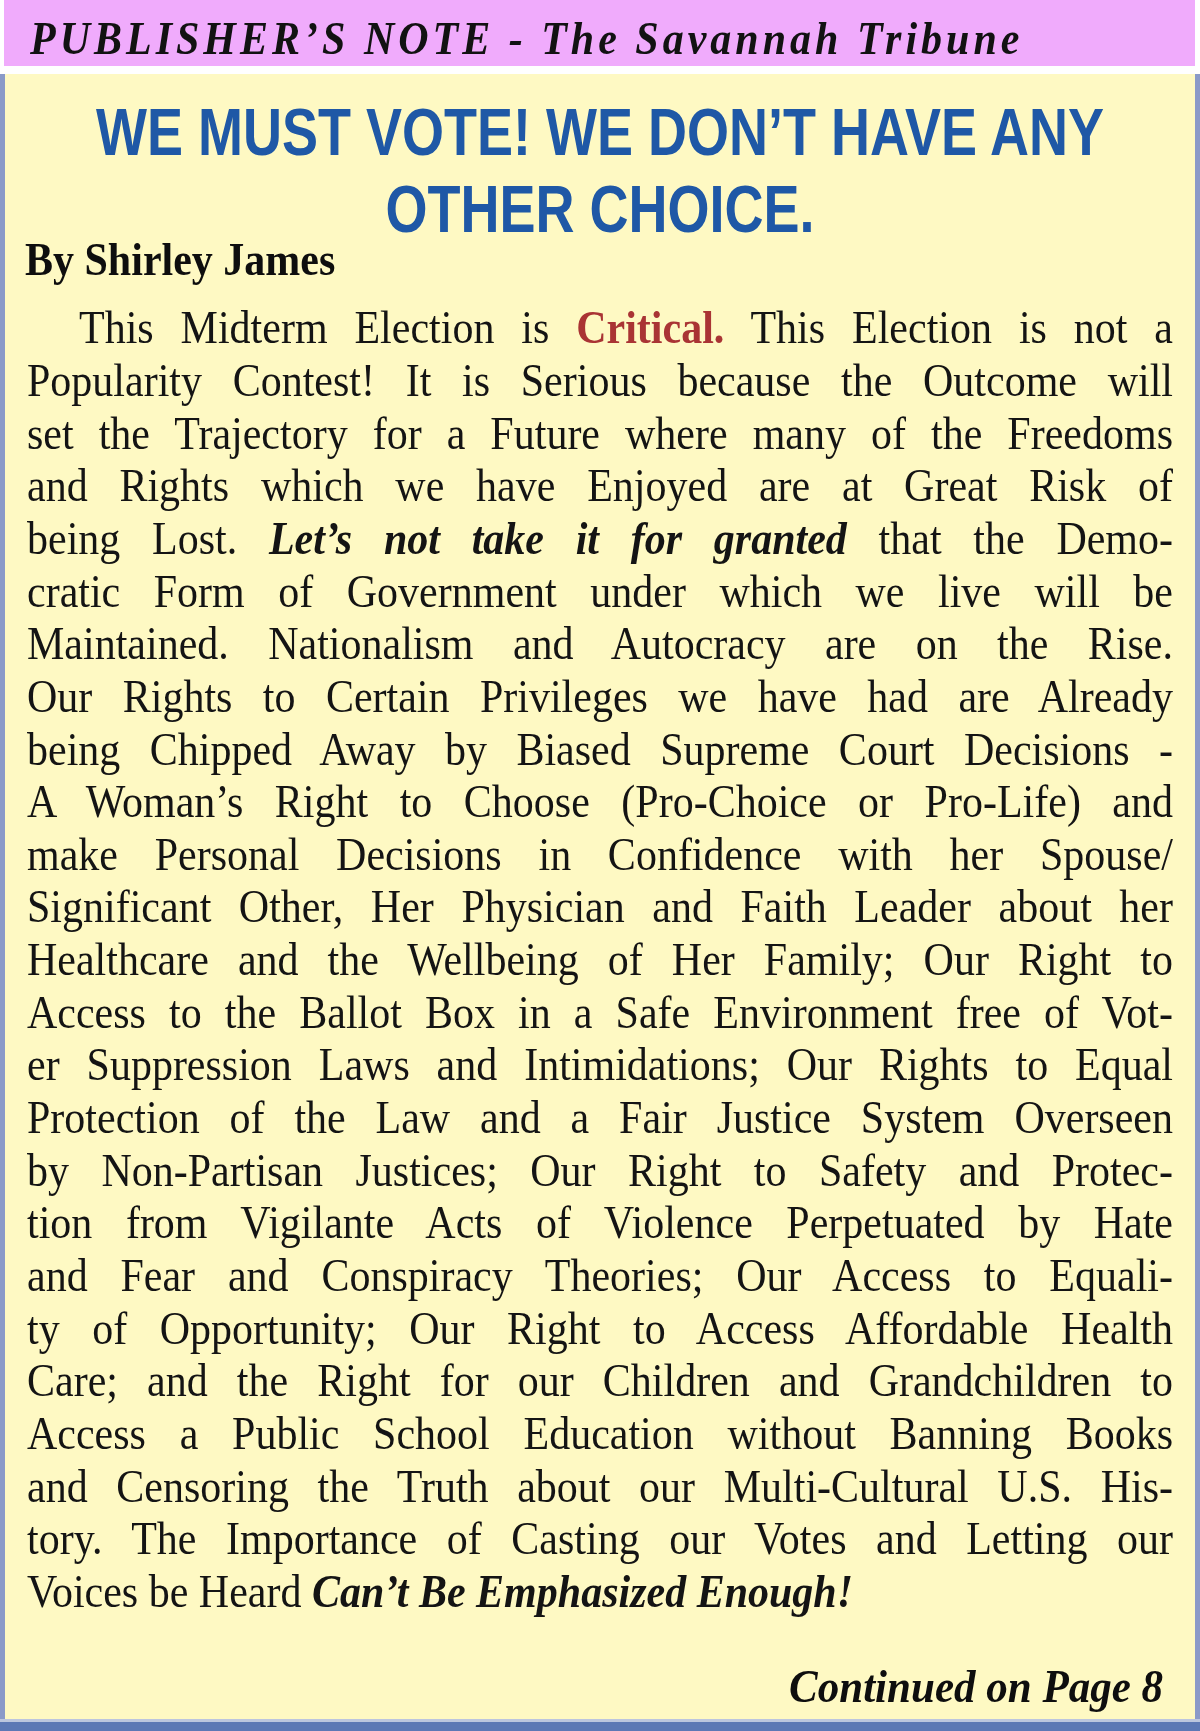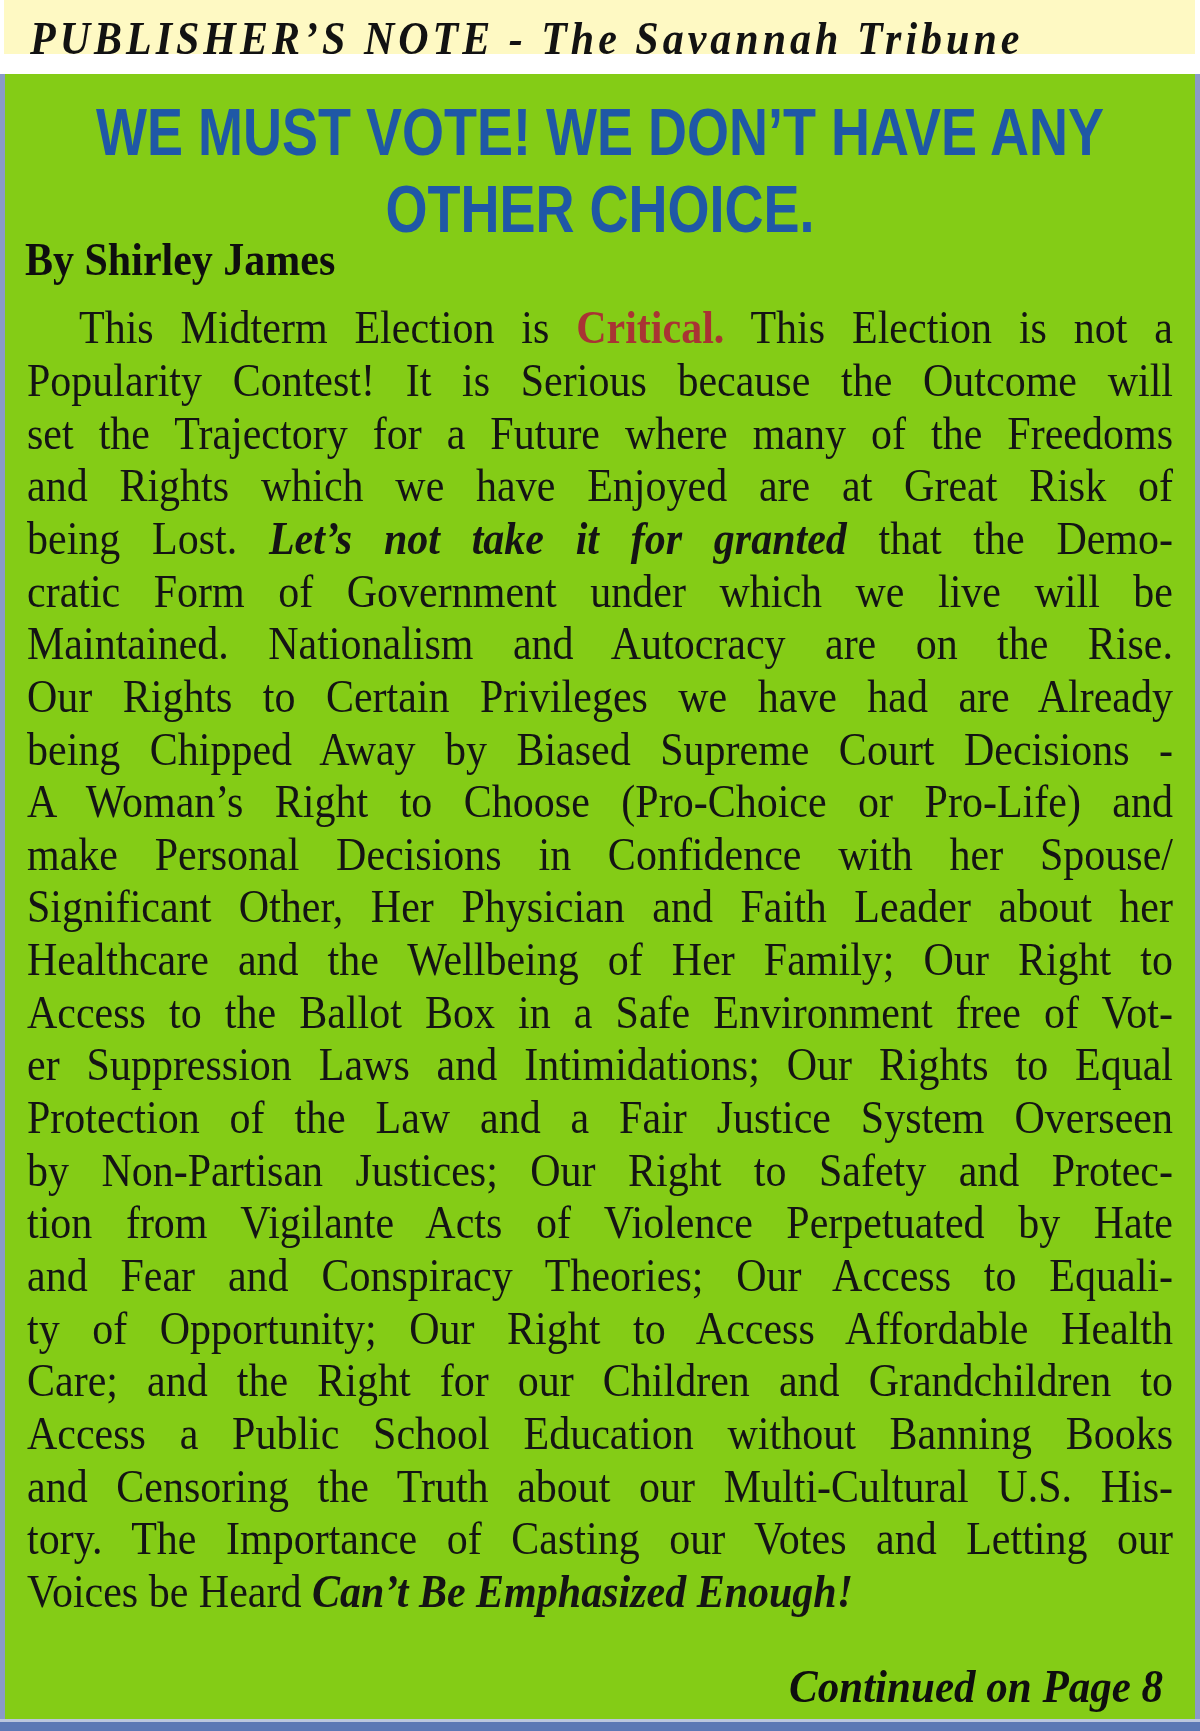--- a/index.html
+++ b/index.html
@@ -3,34 +3,34 @@
 <meta charset="utf-8">
 <style>
   html,body { margin:0; padding:0; background:#ffffff; }
   .page {
     position:relative; width:1200px; height:1731px; overflow:hidden;
     background:#ffffff; font-family:"Liberation Serif", serif;
   }
 
   
   .masthead {
-    position:absolute; top:0; left:4px; right:5px; height:54px;
-    background:#fef9c3;
+    position:absolute; top:0; left:4px; right:5px; height:66px;
+    background:#f0abfc;
   }
   .masthead-title {
     position:absolute; left:26px; top:6px; display:inline-block;
     font-family:"Liberation Serif", serif; font-weight:bold; font-style:italic;
     font-size:42px; line-height:58px; letter-spacing:4px; color:#121212;
     transform:scaleY(1.12); transform-origin:left top; white-space:nowrap;
   }
 
   
   .content {
     position:absolute; top:74px; left:0; right:0; bottom:12px;
-    background:#84cc16;
+    background:#fef9c3;
     border-left:5px solid #8a9ac8; border-right:5px solid #8a9ac8;
   }
 
   .headline {
     position:absolute; top:18px; left:0; right:0; margin:0;
     text-align:center; font-family:"Liberation Sans", sans-serif;
     font-weight:bold; font-size:54px; line-height:62px; color:#1f58a6;
     transform:scaleY(1.25); transform-origin:center top;
   }
   .hl-line { display:block; }

